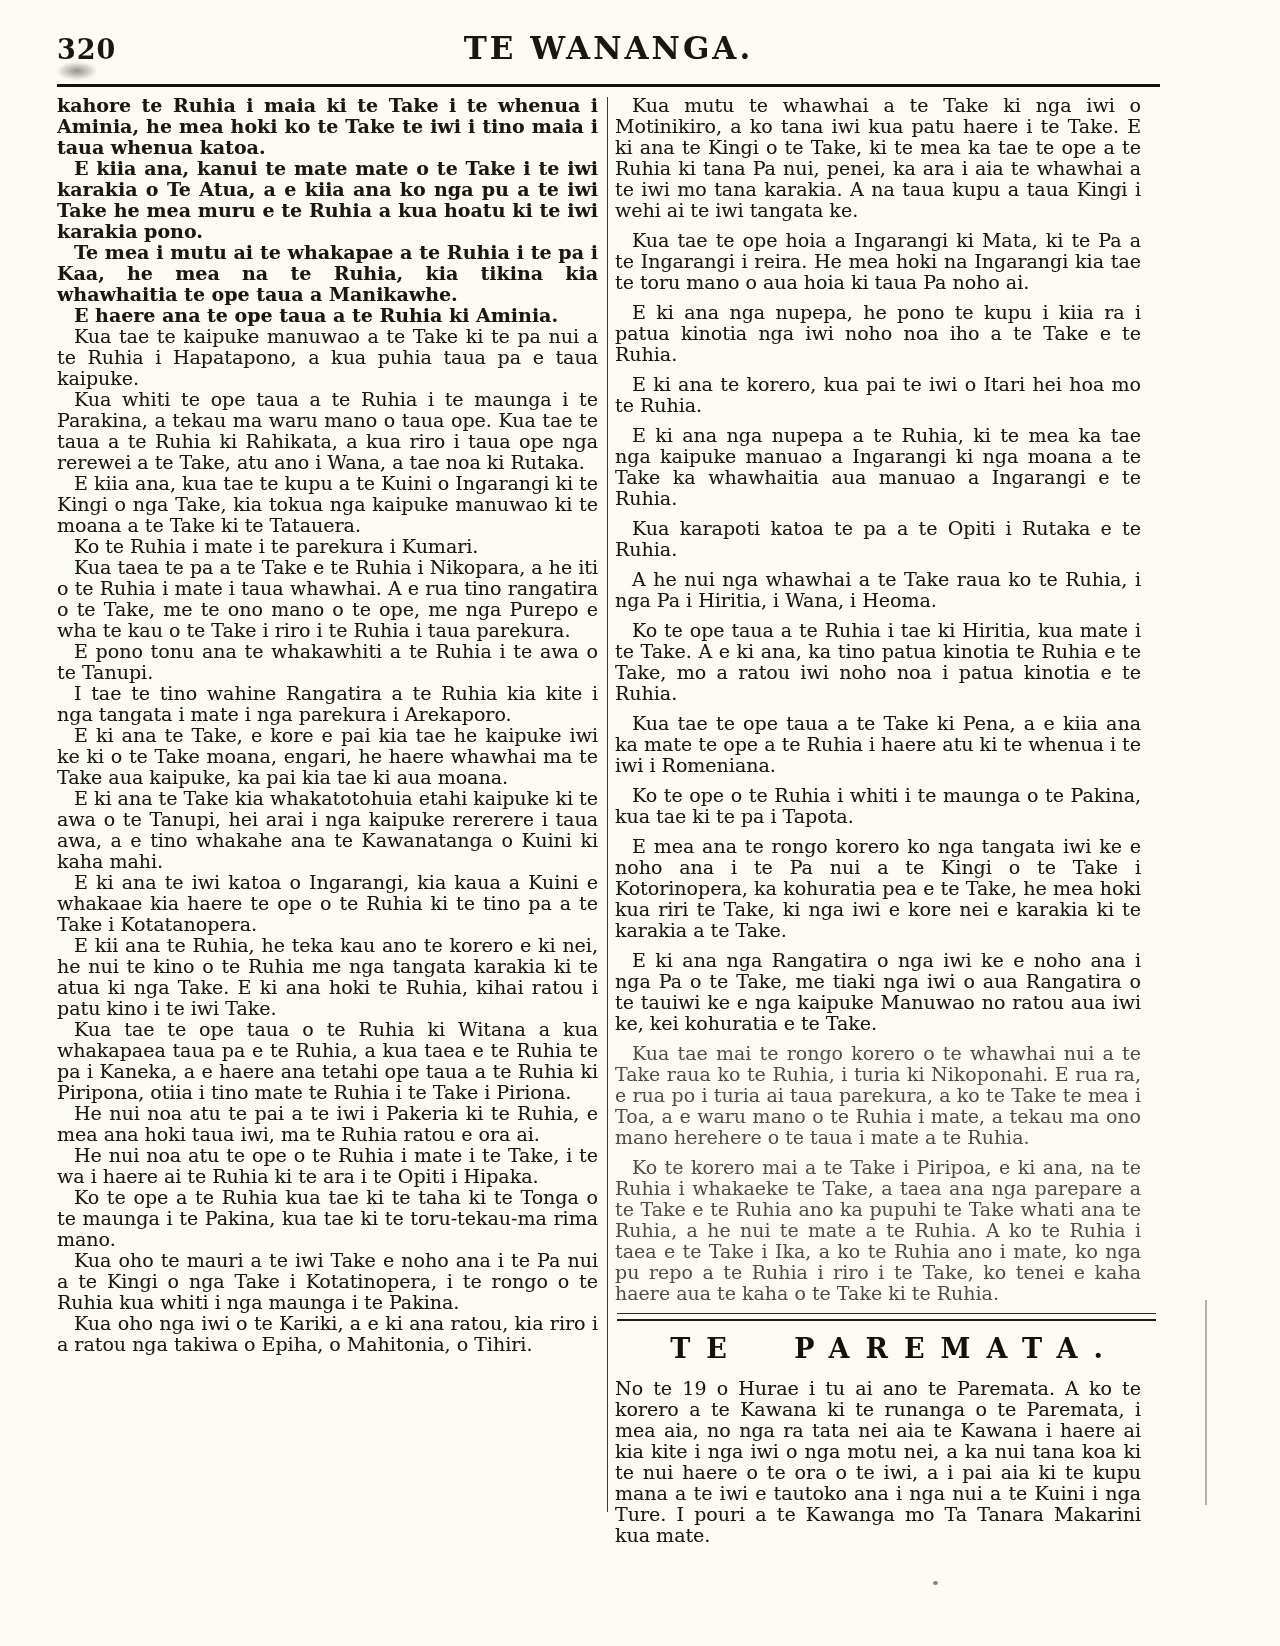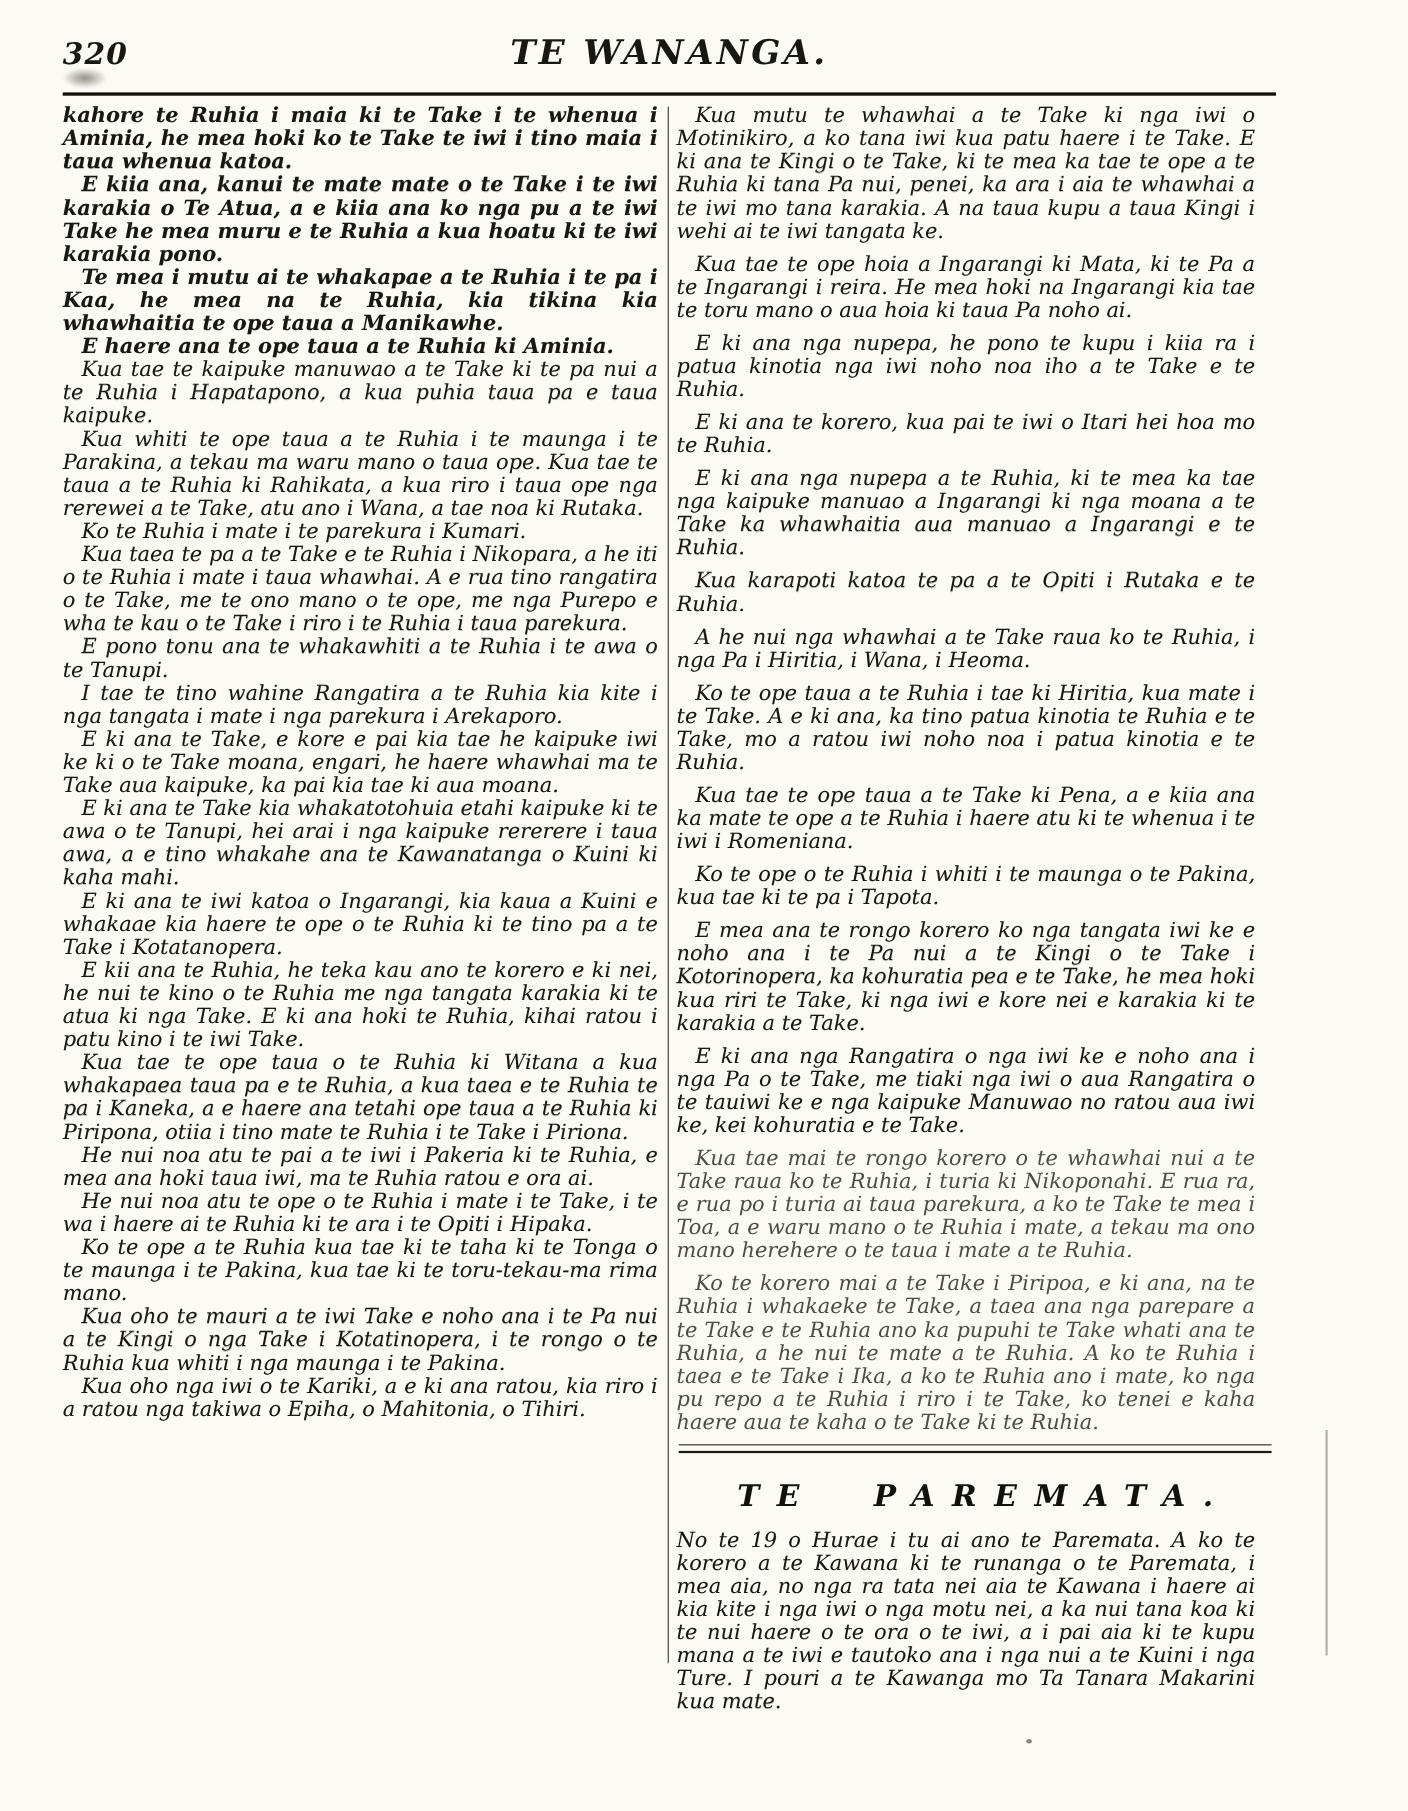--- a/index.html
+++ b/index.html
@@ -1,15 +1,15 @@
 <!DOCTYPE html>
 <html><head>
 <meta charset="utf-8">
 <style>
-  * { box-sizing: border-box; font-style: italic; }
+  * { box-sizing: border-box; }
   html, body { margin: 0; padding: 0; }
   body {
     width: 1280px; height: 1646px;
     background: #fbfaf5;
     font-family: "DejaVu Serif", "Liberation Serif", serif;
     color: #191711;
     overflow: hidden;
     position: relative;
   }
   .page { position: absolute; left: 57px; top: 28px; width: 1103px; }
@@ -54,21 +54,21 @@
   .right-news p.para { margin: 0 17px 9px 0; }
   p.para.noindent { text-indent: 0; }
   p.para.bold { font-weight: bold; }
   p.para.faded { color: #4f4c43; text-shadow: none; }
 
   
   .section-rules { margin: 8px 2px 0 2px; }
   .section-rules .rule-thin  { border: 0; border-top: 1px solid #2a2620; margin: 0; }
   .section-rules .rule-thick { border: 0; border-top: 2px solid #1d1a14; margin: 5px 0 0 0; }
   .section-heading {
-    margin: 24px 0 14px 0;
+    margin: 12px 0 14px 0;
     text-align: center;
     font-size: 27px; font-weight: bold;
     letter-spacing: 16px; word-spacing: 26px;
     text-indent: 16px;
     color: #14110c;
   }
 
   
   .edge-mark {
     position: absolute; right: 73px; top: 1300px; height: 205px; width: 2px;
@@ -94,20 +94,21 @@
   <div class="columns">
     <div class="col-divider"></div>
 
     <div class="left-col">
         <p class="para bold noindent">kahore te Ruhia i maia ki te Take i te whenua i Aminia, he mea hoki ko te Take te iwi i tino maia i taua whenua katoa.</p>
         <p class="para bold">E kiia ana, kanui te mate mate o te Take i te iwi karakia o Te Atua, a e kiia ana ko nga pu a te iwi Take he mea muru e te Ruhia a kua hoatu ki te iwi karakia pono.</p>
         <p class="para bold">Te mea i mutu ai te whakapae a te Ruhia i te pa i Kaa, he mea na te Ruhia, kia tikina kia whawhaitia te ope taua a Manikawhe.</p>
         <p class="para bold">E haere ana te ope taua a te Ruhia ki Aminia.</p>
         <p class="para">Kua tae te kaipuke manuwao a te Take ki te pa nui a te Ruhia i Hapatapono, a kua puhia taua pa e taua kaipuke.</p>
         <p class="para">Kua whiti te ope taua a te Ruhia i te maunga i te Parakina, a tekau ma waru mano o taua ope. Kua tae te taua a te Ruhia ki Rahikata, a kua riro i taua ope nga rerewei a te Take, atu ano i Wana, a tae noa ki Rutaka.</p>
+        <p class="para">E kiia ana, kua tae te kupu a te Kuini o Ingarangi ki te Kingi o nga Take, kia tokua nga kaipuke manuwao ki te moana a te Take ki te Tatauera.</p>
         <p class="para">Ko te Ruhia i mate i te parekura i Kumari.</p>
         <p class="para">Kua taea te pa a te Take e te Ruhia i Nikopara, a he iti o te Ruhia i mate i taua whawhai. A e rua tino rangatira o te Take, me te ono mano o te ope, me nga Purepo e wha te kau o te Take i riro i te Ruhia i taua parekura.</p>
         <p class="para">E pono tonu ana te whakawhiti a te Ruhia i te awa o te Tanupi.</p>
         <p class="para">I tae te tino wahine Rangatira a te Ruhia kia kite i nga tangata i mate i nga parekura i Arekaporo.</p>
         <p class="para">E ki ana te Take, e kore e pai kia tae he kaipuke iwi ke ki o te Take moana, engari, he haere whawhai ma te Take aua kaipuke, ka pai kia tae ki aua moana.</p>
         <p class="para">E ki ana te Take kia whakatotohuia etahi kaipuke ki te awa o te Tanupi, hei arai i nga kaipuke rererere i taua awa, a e tino whakahe ana te Kawanatanga o Kuini ki kaha mahi.</p>
         <p class="para">E ki ana te iwi katoa o Ingarangi, kia kaua a Kuini e whakaae kia haere te ope o te Ruhia ki te tino pa a te Take i Kotatanopera.</p>
         <p class="para">E kii ana te Ruhia, he teka kau ano te korero e ki nei, he nui te kino o te Ruhia me nga tangata karakia ki te atua ki nga Take. E ki ana hoki te Ruhia, kihai ratou i patu kino i te iwi Take.</p>
         <p class="para">Kua tae te ope taua o te Ruhia ki Witana a kua whakapaea taua pa e te Ruhia, a kua taea e te Ruhia te pa i Kaneka, a e haere ana tetahi ope taua a te Ruhia ki Piripona, otiia i tino mate te Ruhia i te Take i Piriona.</p>
         <p class="para">He nui noa atu te pai a te iwi i Pakeria ki te Ruhia, e mea ana hoki taua iwi, ma te Ruhia ratou e ora ai.</p>

